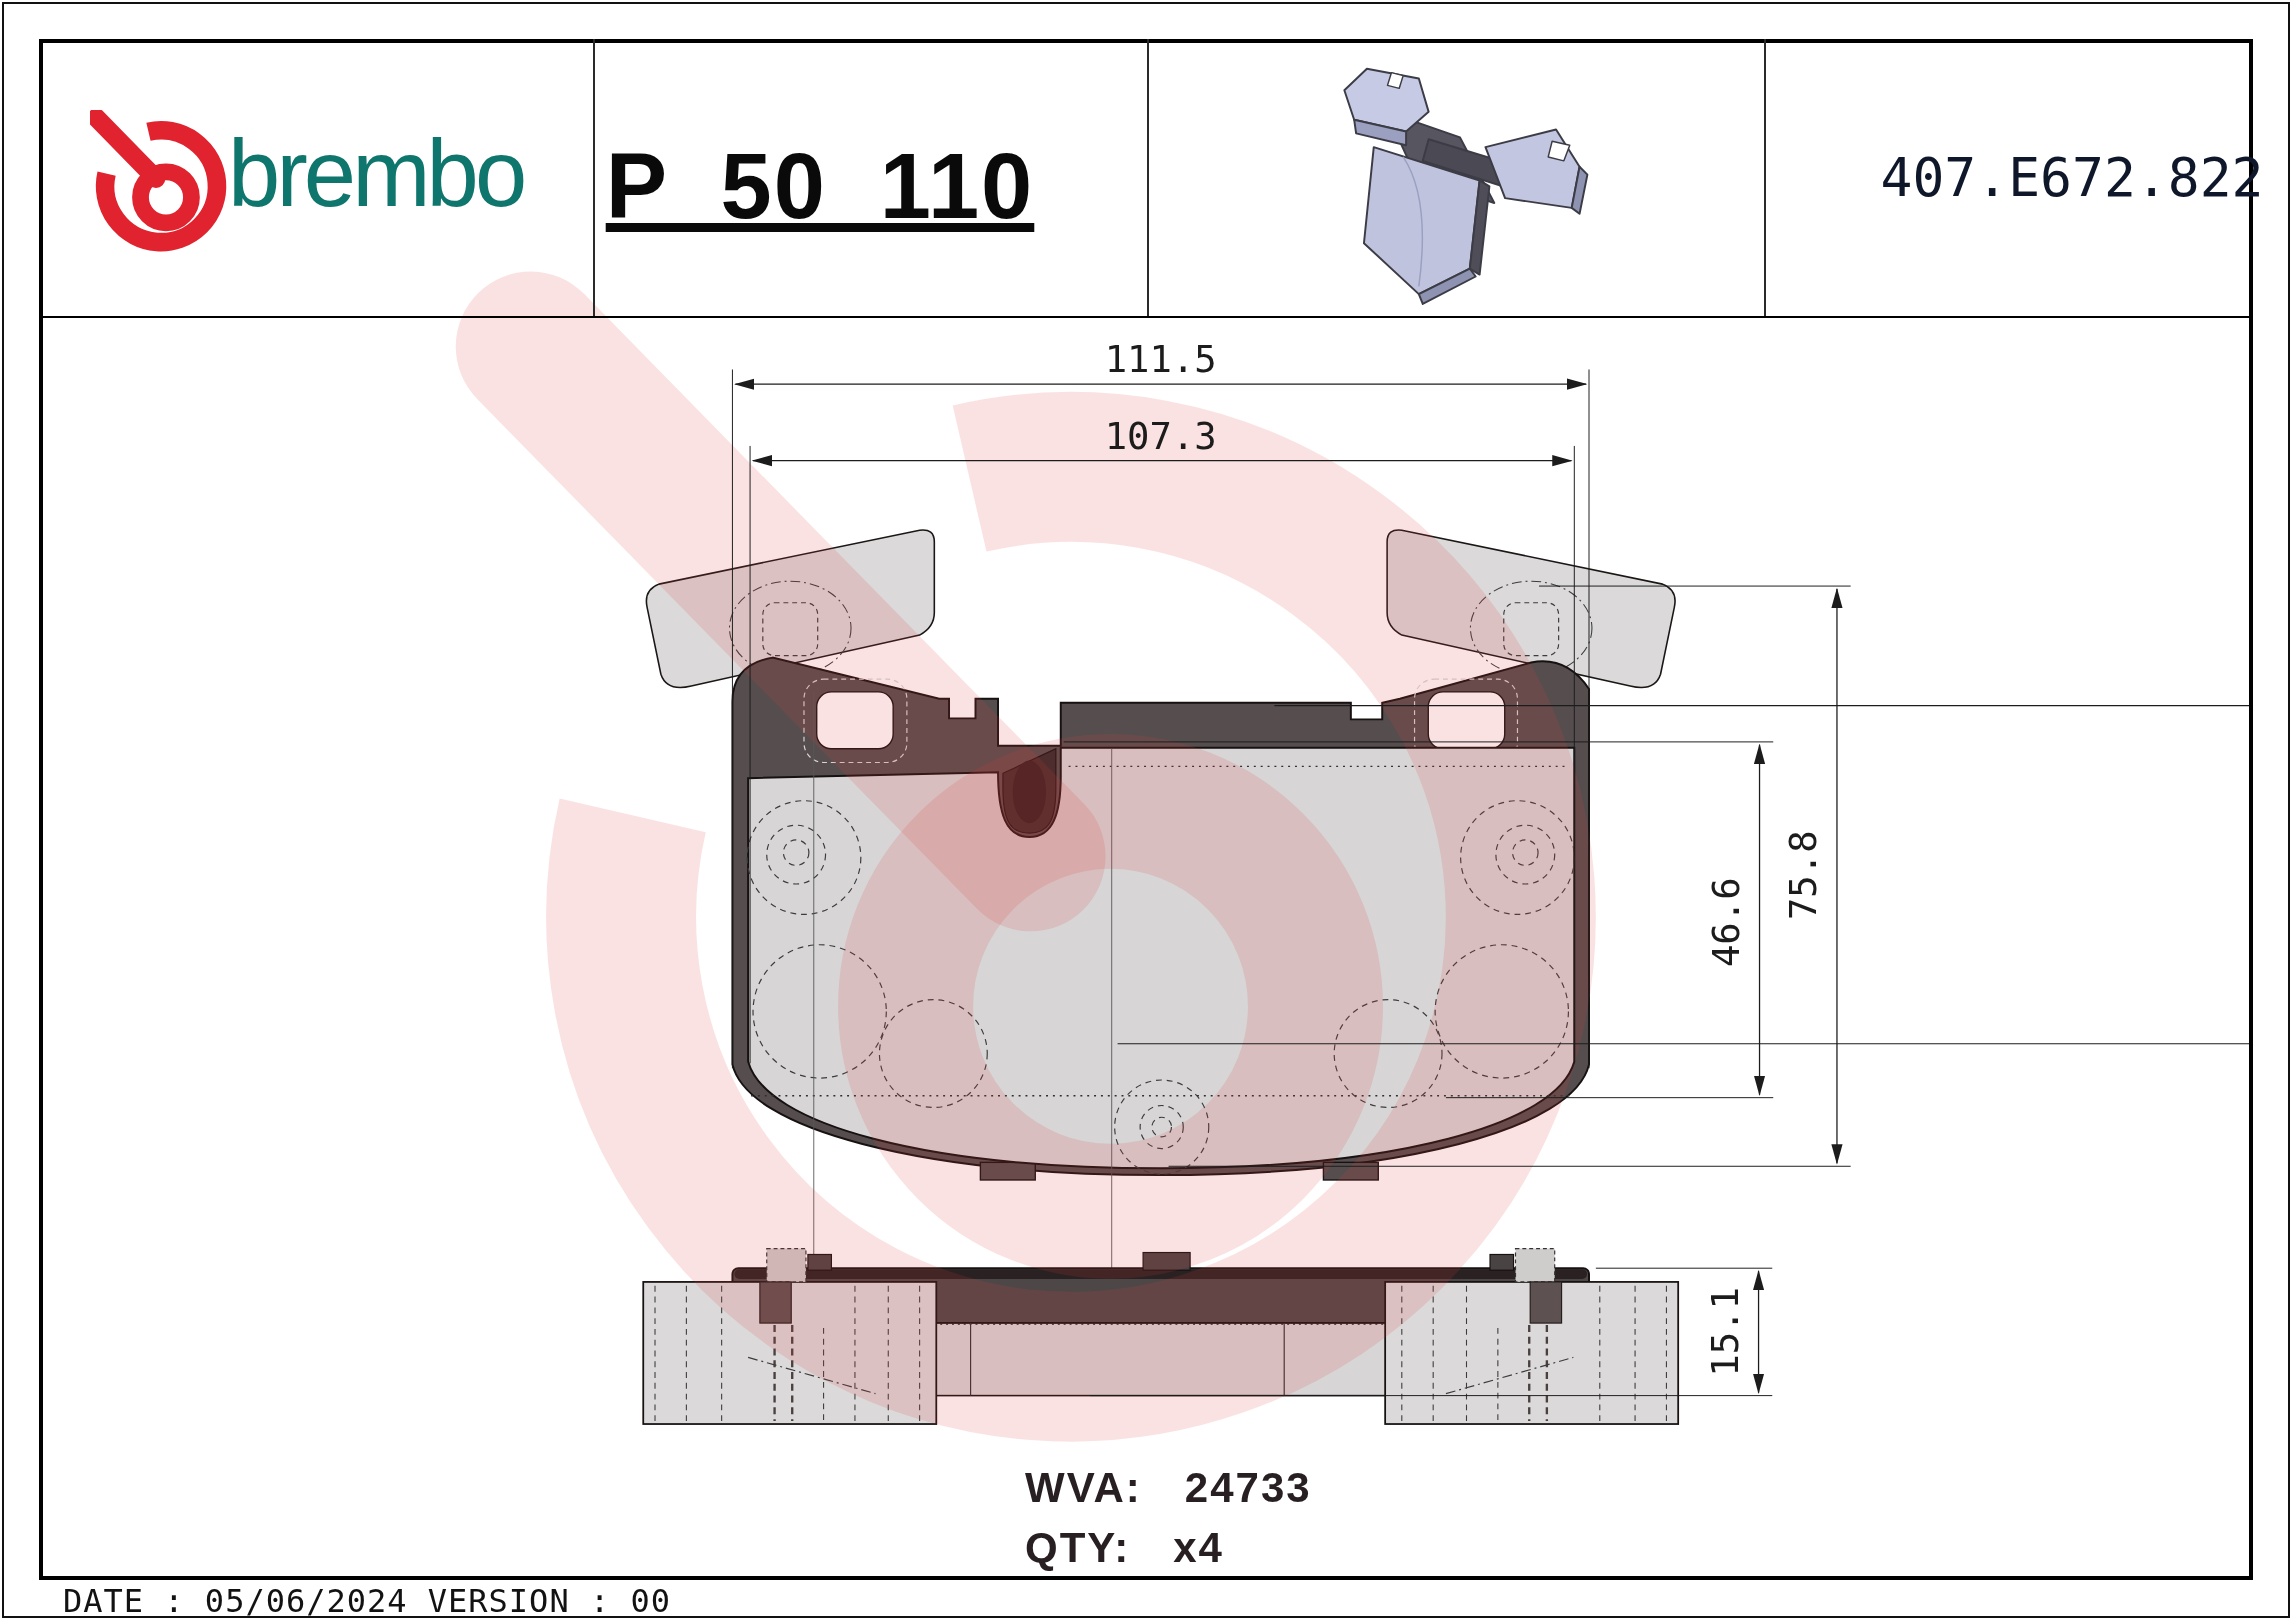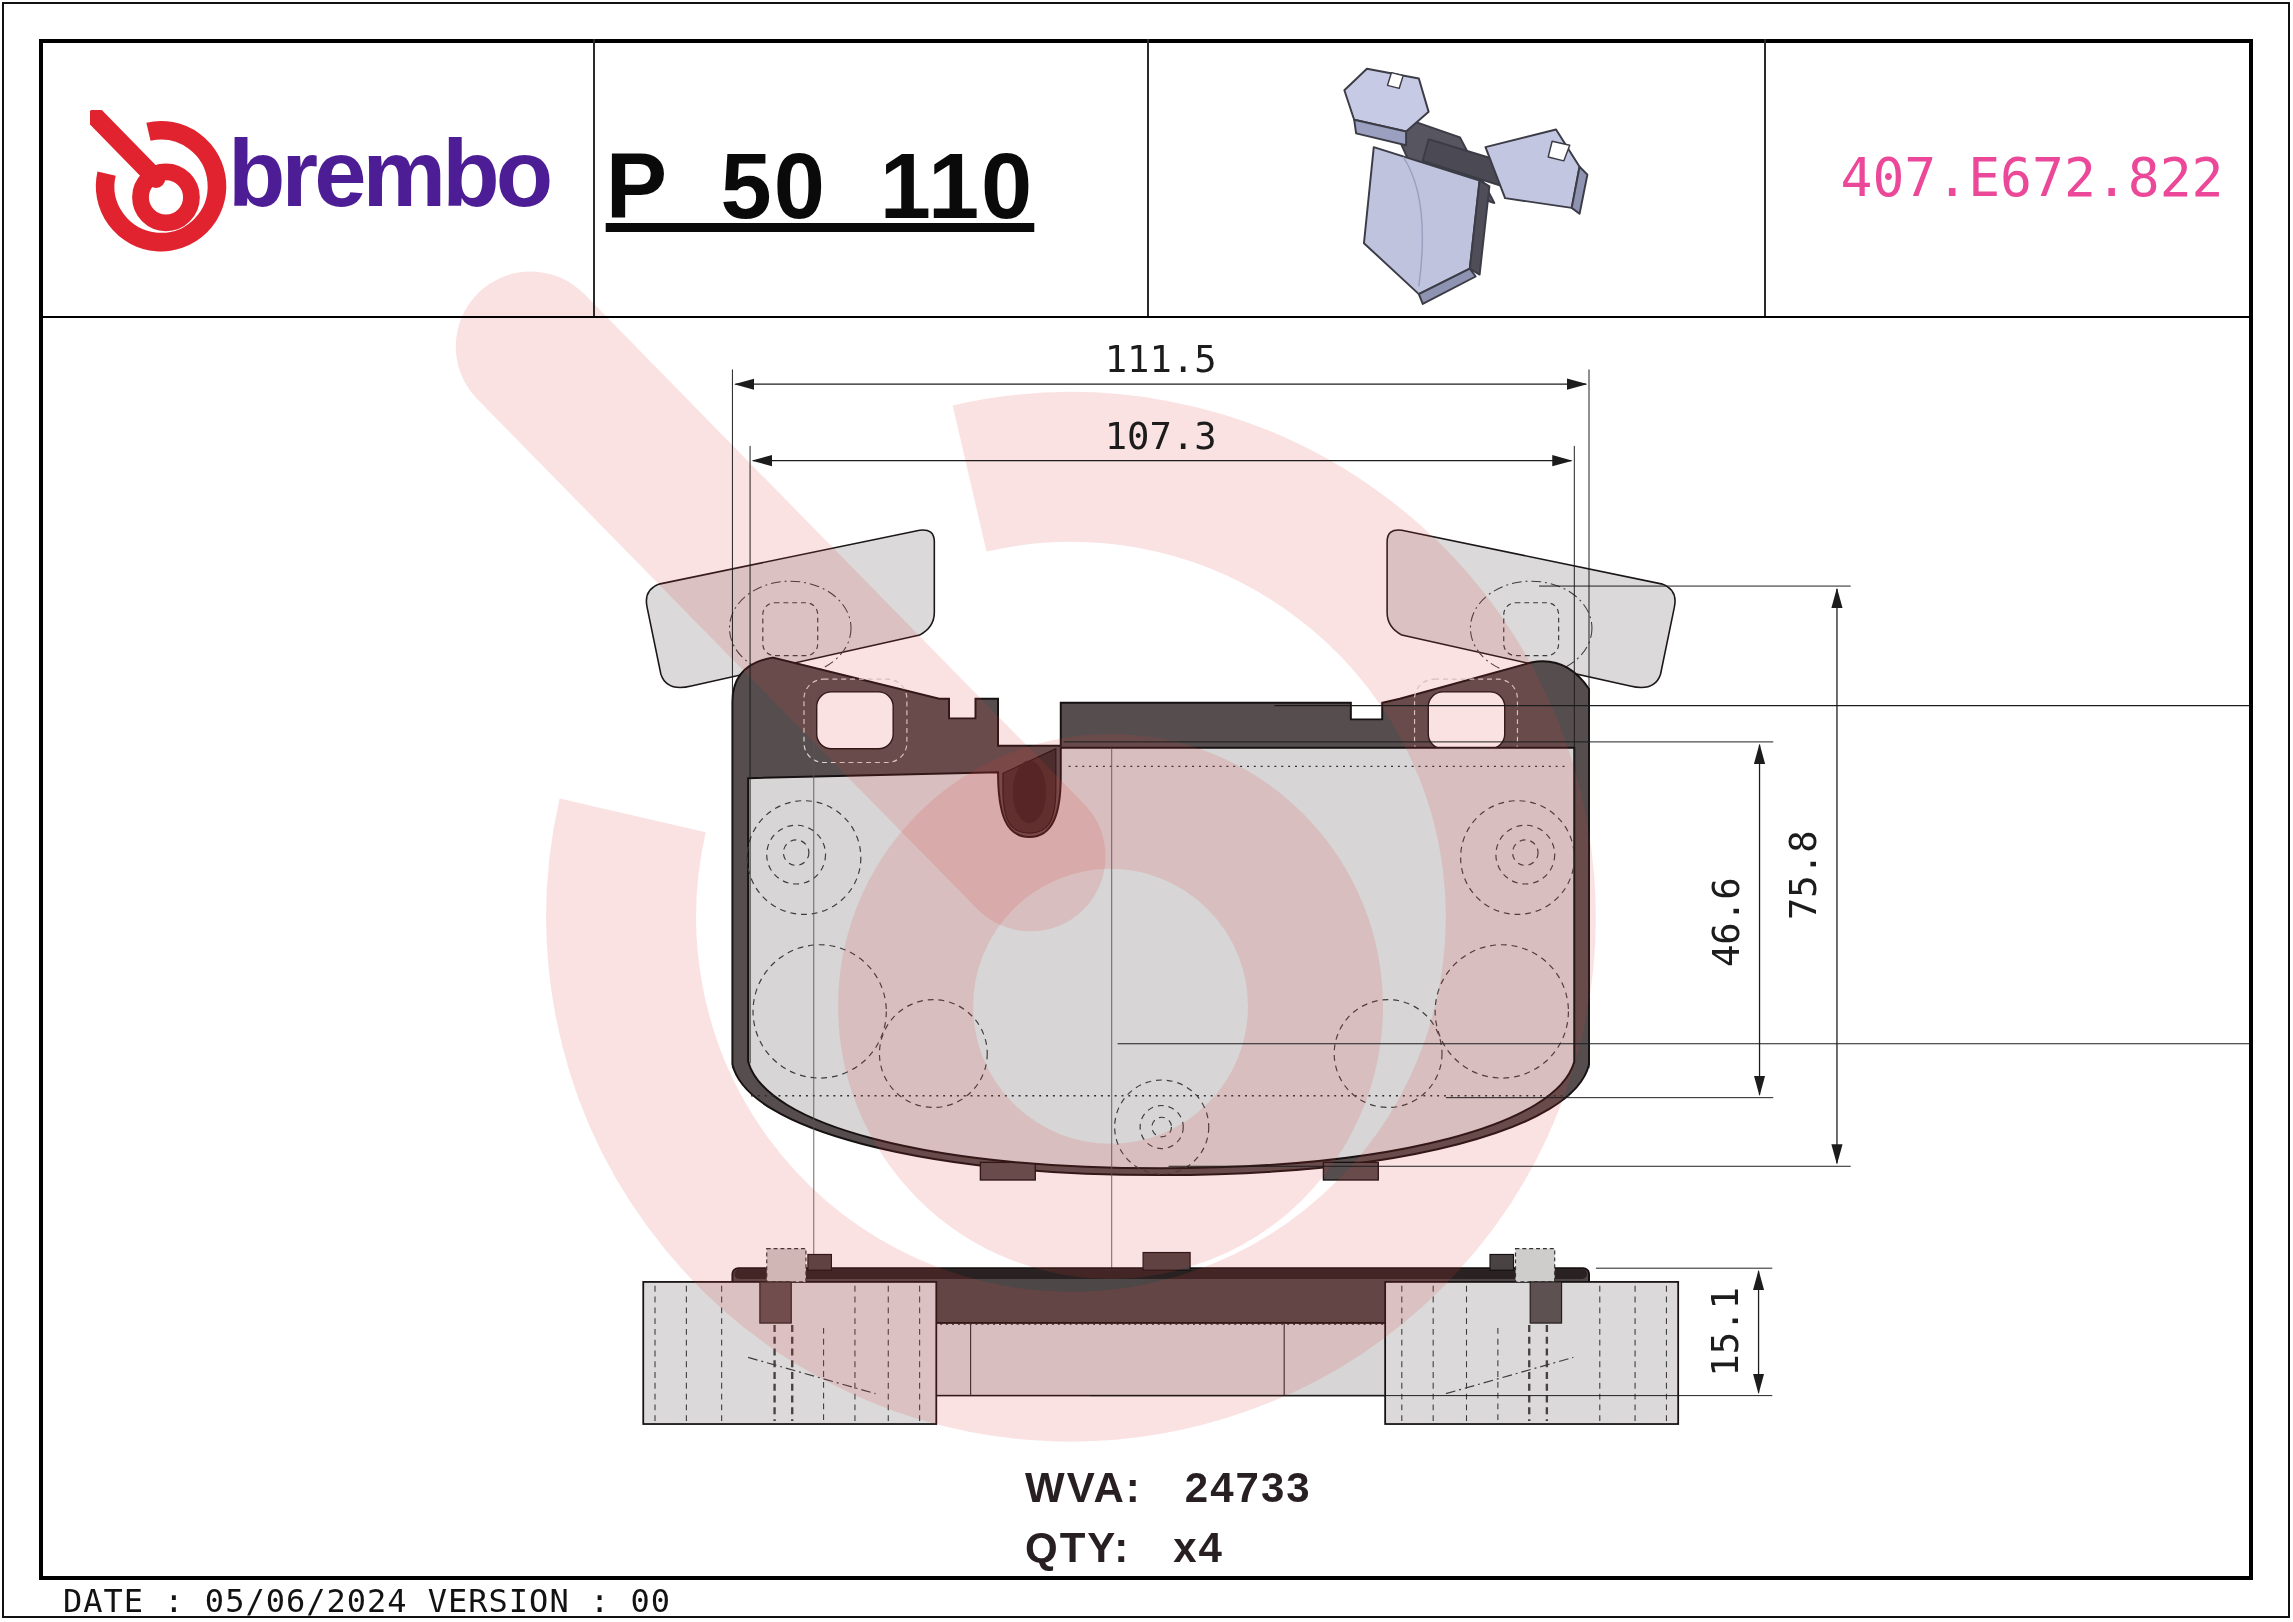--- a/index.html
+++ b/index.html
@@ -5,26 +5,26 @@
   html,body{margin:0;padding:0;background:#ffffff;}
   body{width:2294px;height:1622px;position:relative;overflow:hidden;
        font-family:"Liberation Sans",sans-serif;}
   .page-border{position:absolute;left:2px;top:2px;width:2288px;height:1616px;
        border:2px solid #111;box-sizing:border-box;}
   .main-box{position:absolute;left:39px;top:39px;width:2214px;height:1541px;
        border:4.9px solid #000;box-sizing:border-box;background:transparent;}
   .header-row{position:absolute;left:39px;top:39px;width:2214px;height:279px;
        border-bottom:2.9px solid #000;box-sizing:border-box;}
   .vdiv{position:absolute;top:39px;height:277px;width:2px;background:#2a2a2a;}
-  .brand-word{position:absolute;left:228px;top:125px;font-size:94px;font-weight:bold;
-       letter-spacing:-3.9px;color:#4c1d95;line-height:98px;}
+  .brand-word{position:absolute;left:228px;top:125px;font-size:94px;font-weight:normal;
+       letter-spacing:-3.9px;color:#0f766e;line-height:98px;}
   .part-number{position:absolute;left:593px;top:137px;width:454px;text-align:center;
        font-size:92px;font-weight:bold;color:#0a0a0a;letter-spacing:2px;word-spacing:25.5px;line-height:98px;text-decoration:underline;}
-  .catalog-code{position:absolute;left:1816px;top:147px;width:432px;text-align:center;
-       font-family:"DejaVu Sans Mono",monospace;font-size:53px;color:#ec4899;letter-spacing:0px;}
+  .catalog-code{position:absolute;left:1856px;top:147px;width:432px;text-align:center;
+       font-family:"DejaVu Sans Mono",monospace;font-size:53px;color:#0f172a;letter-spacing:0px;}
   .wva-block{position:absolute;left:1025px;top:1464px;color:#271f21;font-weight:bold;
        font-size:42px;letter-spacing:2px;}
   .wva-row{display:flex;gap:43px;margin-bottom:11.8px;}
   .footer-text{position:absolute;left:63px;top:1582px;font-family:"DejaVu Sans Mono",monospace;
        font-size:32px;color:#121212;letter-spacing:1px;}
   svg text.dim{font-family:"DejaVu Sans Mono",monospace;font-size:38px;fill:#1c1c1c;}
   .art{position:absolute;}
 </style>
 </head>
 <body>

